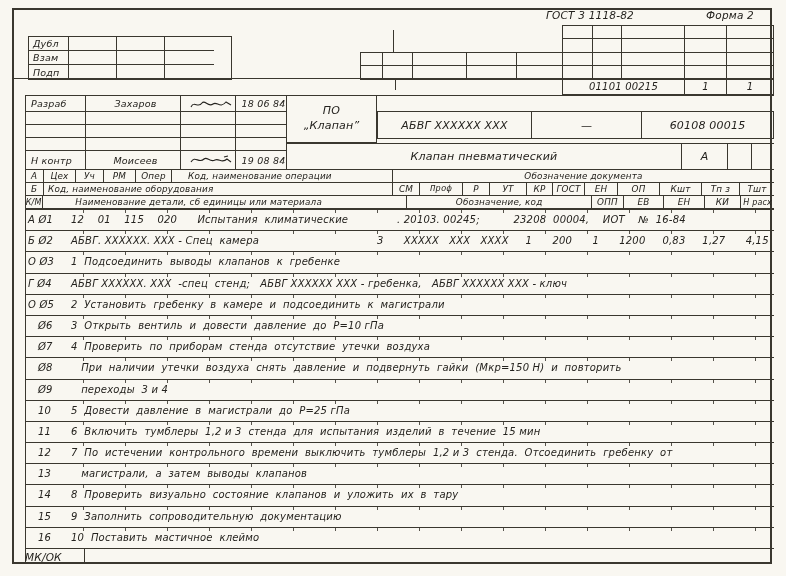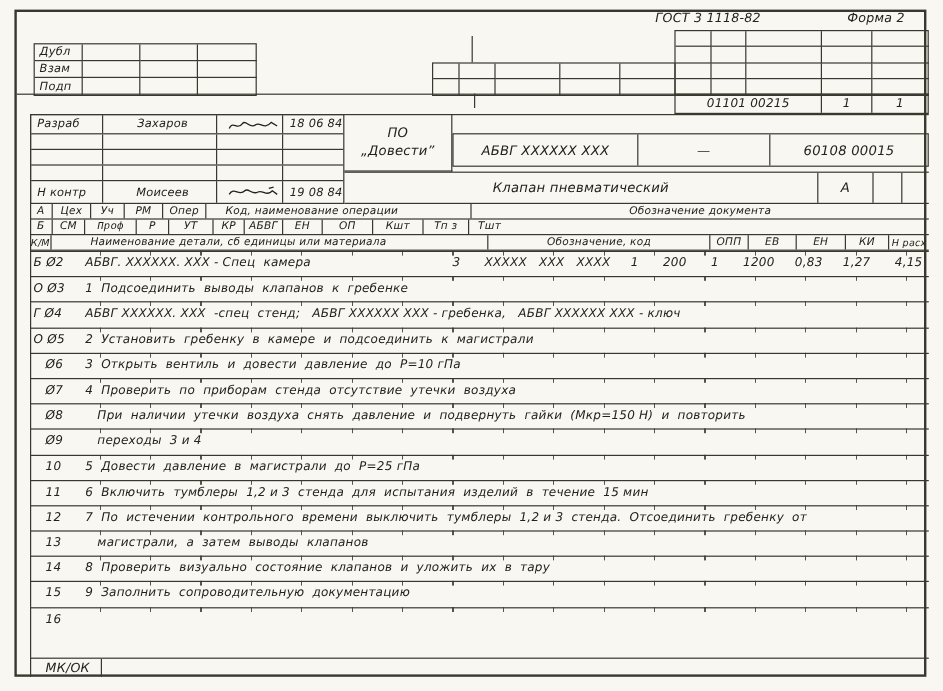--- a/index.html
+++ b/index.html
@@ -59,21 +59,21 @@
 </head>
 <body>
 
 <div class="page">
 
   <div class="abs" style="left:12px;top:8px;width:760px;height:556px;border:2px solid var(--line);box-sizing:border-box;"></div>
 
   <div class="abs txt-c" style="left:505px;top:9px;width:170px;font-size:10.5px;">ГОСТ 3 1118-82</div>
   <div class="abs txt-c" style="left:688px;top:9px;width:84px;font-size:10.5px;">Форма 2</div>
 
-  <div class="abs stamp bordered" style="left:28px;top:36px;width:186px;">
+  <div class="abs stamp bordered" style="left:28px;top:36px;width:204px;">
     <div class="c">Дубл</div>
       <div class="c"></div>
       <div class="c"></div>
       <div class="c"></div>
     <div class="c">Взам</div>
       <div class="c"></div>
       <div class="c"></div>
       <div class="c"></div>
     <div class="c lastrow">Подп</div>
       <div class="c lastrow"></div>
@@ -167,21 +167,21 @@
         <svg class="sig-svg" width="44" height="12" viewBox="0 0 44 12">
             <path d="M2 8 C6 1,10 10,15 5 C18 2,21 9,26 6 C30 4,33 10,38 5 L42 8 M35 3 L39 2" fill="none" stroke="#24221e" stroke-width="1.1"></path>
           </svg>
       </div>
       <div class="cell" style="width:50px;justify-content:center;">19 08 84</div>
     </div>
   </div>
 
   <div class="abs" style="left:287px;top:95px;width:90px;height:48px;box-sizing:border-box;border-right:1px solid var(--line);border-bottom:1px solid var(--line);display:flex;flex-direction:column;align-items:center;justify-content:center;font-size:11px;line-height:1.35;">
     <span>ПО</span>
-    <span>„Довести”</span>
+    <span>„Клапан”</span>
   </div>
 
   <div class="abs rowflex bordered" style="left:377px;top:111px;width:397px;height:28px;font-size:11px;justify-content:space-between;">
     <div class="cell" style="width:154px;">АБВГ XXXXXX XXX</div>
     <div class="cell" style="width:110px;">—</div>
     <div class="cell" style="width:131px;">60108 00015</div>
   </div>
 
   <div class="abs rowflex" style="left:287px;top:143px;width:487px;height:27px;border-top:1px solid var(--line);border-bottom:1px solid var(--line);font-size:11px;">
     <div class="cell" style="width:395px;">Клапан  пневматический</div>
@@ -195,46 +195,52 @@
       <div class="cell" style="width:19px;">А</div>
       <div class="cell" style="width:32px;">Цех</div>
       <div class="cell" style="width:28px;">Уч</div>
       <div class="cell" style="width:32px;">РМ</div>
       <div class="cell" style="width:36px;">Опер</div>
       <div class="cell" style="width:221px;justify-content:flex-start;padding-left:16px;">Код,  наименование  операции</div>
       <div class="cell" style="width:381px;">Обозначение  документа</div>
     </div>
     <div class="headrow">
       <div class="cell" style="width:19px;">Б</div>
+      <div class="cell" style="width:349px;justify-content:flex-start;padding-left:4px;">Код,  наименование  оборудования</div>
       <div class="cell" style="width:27px;">СМ</div>
       <div class="cell" style="width:43px;font-family:Liberation Mono, monospace;">Проф</div>
       <div class="cell" style="width:27px;">Р</div>
       <div class="cell" style="width:37px;">УТ</div>
       <div class="cell" style="width:26px;">КР</div>
-      <div class="cell" style="width:32px;">АБВГ</div>
+      <div class="cell" style="width:32px;">ГОСТ</div>
       <div class="cell" style="width:33px;">ЕН</div>
       <div class="cell" style="width:42px;">ОП</div>
       <div class="cell" style="width:42px;">Кшт</div>
       <div class="cell" style="width:38px;">Тп з</div>
       <div class="cell" style="width:34px;">Тшт</div>
     </div>
     <div class="headrow">
       <div class="cell" style="width:19px;font-size:8px;">К/М</div>
       <div class="cell" style="width:349px;justify-content:flex-start;padding-left:4px;margin-left:28px;">Наименование  детали,  сб  единицы  или  материала</div>
       <div class="cell" style="width:192px;">Обозначение,  код</div>
       <div class="cell" style="width:33px;">ОПП</div>
       <div class="cell" style="width:42px;">ЕВ</div>
       <div class="cell" style="width:42px;">ЕН</div>
       <div class="cell" style="width:38px;">КИ</div>
       <div class="cell" style="width:34px;font-size:8px;">Н расх</div>
     </div>
   </div>
 
   <div class="abs" style="left:25px;top:209px;width:749px;">
     <div class="oprow">
+      <span class="lab">А Ø1</span>
+      <span class="txt">12    01    115    020      Испытания  климатические</span>
+      <span class="rtxt" style="left:372px;">. 20103. 00245;          23208  00004,    ИОТ    №  16-84</span>
+    </div>
+    <div class="oprow">
       <span class="lab">Б Ø2</span>
       <span class="txt">АБВГ. XXXXXX. XXX - Спец  камера</span>
       <span class="rtxt" style="left:352px;">3      XXXXX   XXX   XXXX     1      200      1      1200     0,83     1,27      4,15</span>
     </div>
     <div class="oprow">
       <span class="lab">О Ø3</span>
       <span class="txt">1  Подсоединить  выводы  клапанов  к  гребенке</span>
     </div>
     <div class="oprow">
       <span class="lab">Г Ø4</span>
@@ -279,20 +285,21 @@
     <div class="oprow">
       <span class="lab" style="left:13px;">14</span>
       <span class="txt">8  Проверить  визуально  состояние  клапанов  и  уложить  их  в  тару</span>
     </div>
     <div class="oprow">
       <span class="lab" style="left:13px;">15</span>
       <span class="txt">9  Заполнить  сопроводительную  документацию</span>
     </div>
     <div class="oprow">
       <span class="lab" style="left:13px;">16</span>
+      <span class="txt">10  Поставить  мастичное  клеймо</span>
     </div>
   </div>
 
   <div class="abs" style="left:25px;top:548px;width:749px;height:16px;border-top:1px solid var(--line);box-sizing:border-box;">
-    <div style="width:60px;height:100%;box-sizing:border-box;border-right:1px solid var(--line);display:flex;align-items:center;padding-left:13px;font-size:10.5px;">МК/ОК</div>
+    <div style="width:60px;height:100%;box-sizing:border-box;border-right:1px solid var(--line);display:flex;align-items:center;padding-left:0;font-size:10.5px;">МК/ОК</div>
   </div>
 
 </div>
 
 </body></html>

